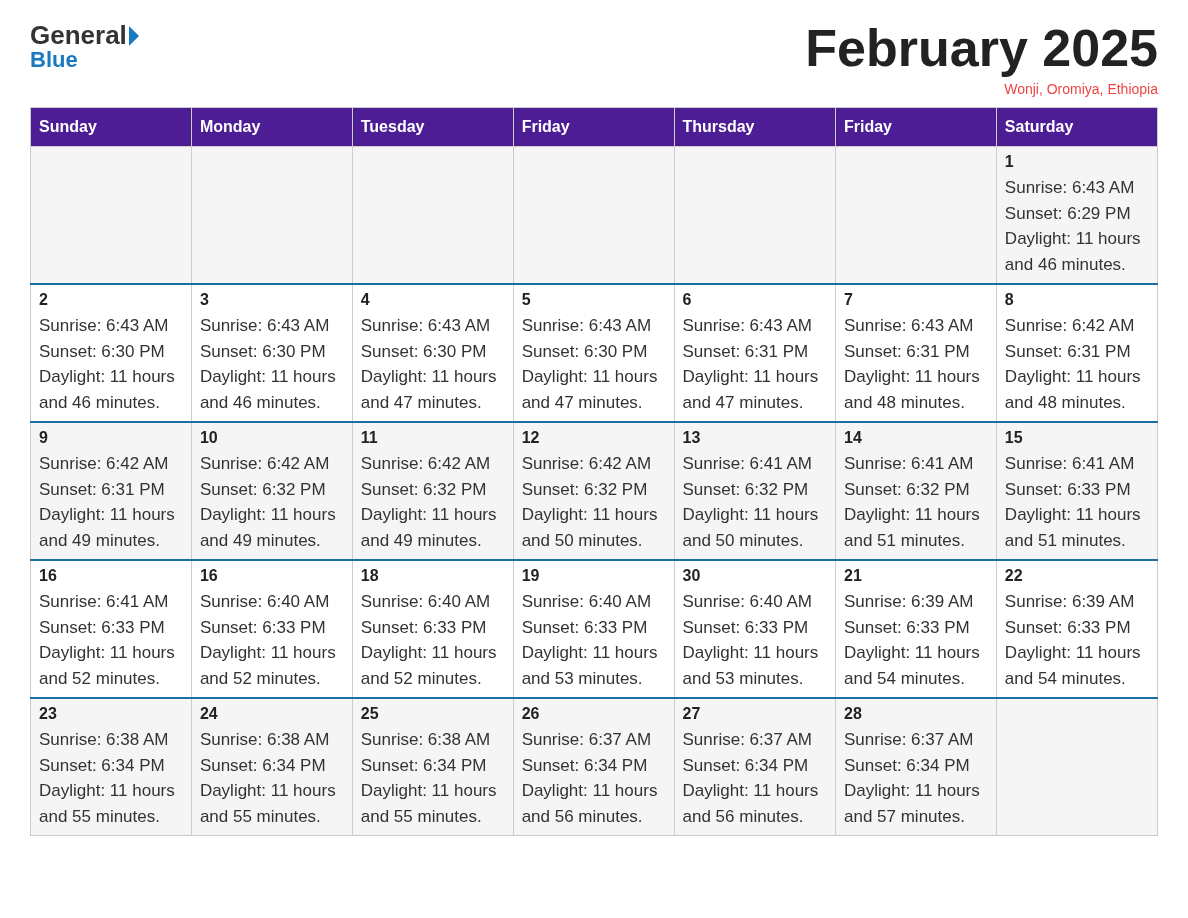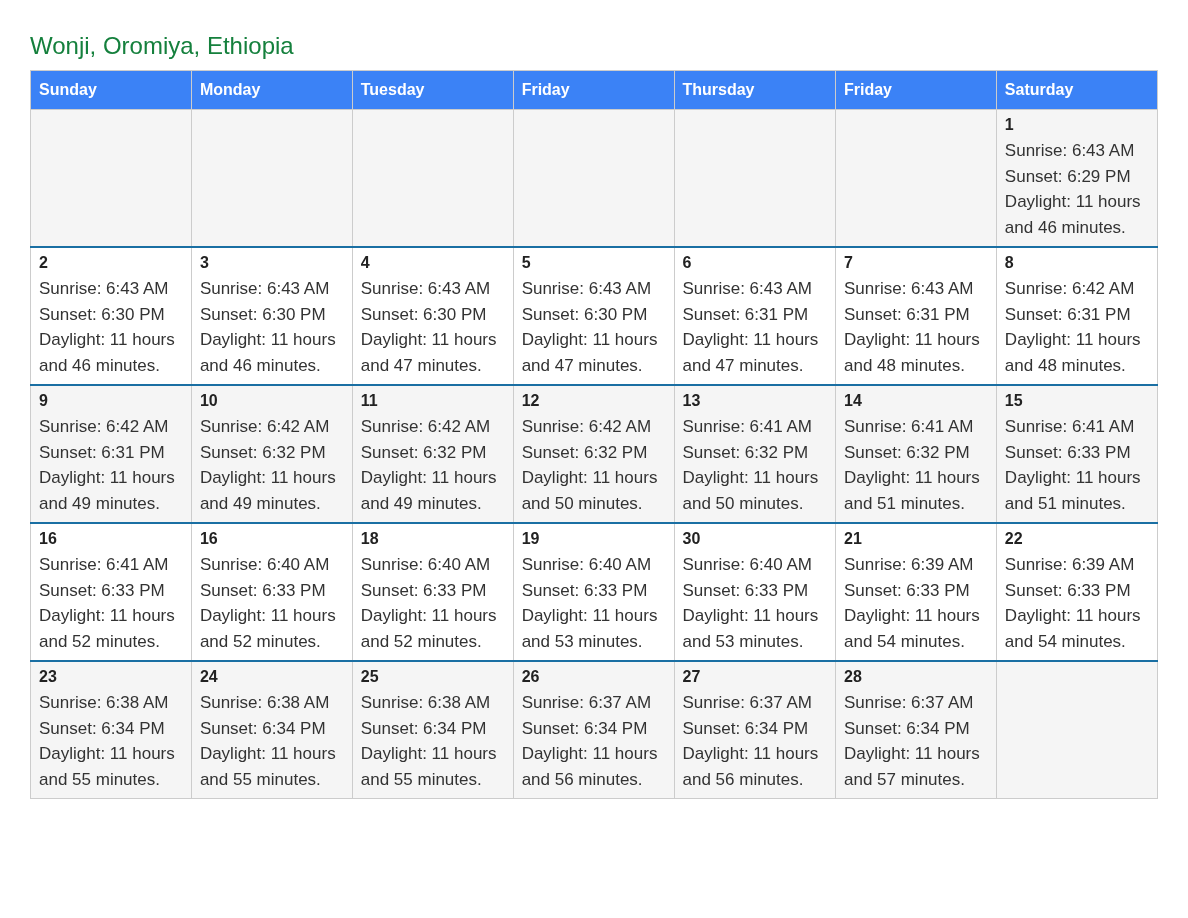--- a/index.html
+++ b/index.html
@@ -46,31 +46,31 @@
     .title-block {
       text-align: right;
     }
     .month-title {
       font-size: 52px;
       font-weight: bold;
       color: #222;
       line-height: 1.1;
     }
     .location-title {
-      font-size: 24px;
-      color: #15803d;
-      margin-top: 12px;
+      font-size: 14px;
+      color: #ef4444;
+      margin-top: 4px;
     }
     .calendar {
       width: 100%;
       border-collapse: collapse;
       margin-top: 10px;
     }
     .calendar thead tr th {
-      background-color: #3b82f6;
+      background-color: #4c1d95;
       color: #fff;
       font-size: 16px;
       font-weight: bold;
       padding: 10px 8px;
       text-align: left;
       border: 1px solid #ccc;
     }
     .calendar tbody tr td {
       vertical-align: top;
       border: 1px solid #ccc;
@@ -100,21 +100,29 @@
       background-color: #f5f5f5;
     }
     .border-top-blue {
       border-top: 2px solid #1a6fa3 !important;
     }
   </style>
 </head>
 <body>
 
 <div class="header">
+  <div class="logo">
+    <div class="logo-text">
+      <span>General</span>
+      <span class="logo-arrow"></span>
+    </div>
+    <div class="logo-subtitle">Blue</div>
+  </div>
   <div class="title-block">
+    <div class="month-title">February 2025</div>
     <div class="location-title">Wonji, Oromiya, Ethiopia</div>
   </div>
 </div>
 
 <table class="calendar">
   <thead>
     <tr>
     <th>Sunday</th>
         <th>Monday</th>
         <th>Tuesday</th>

